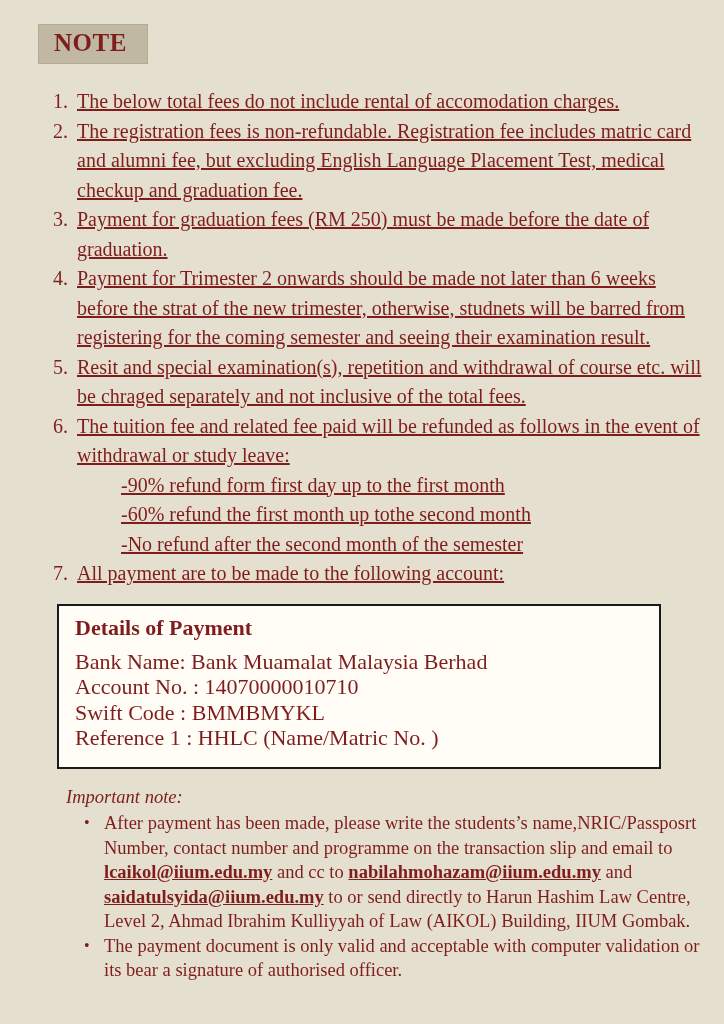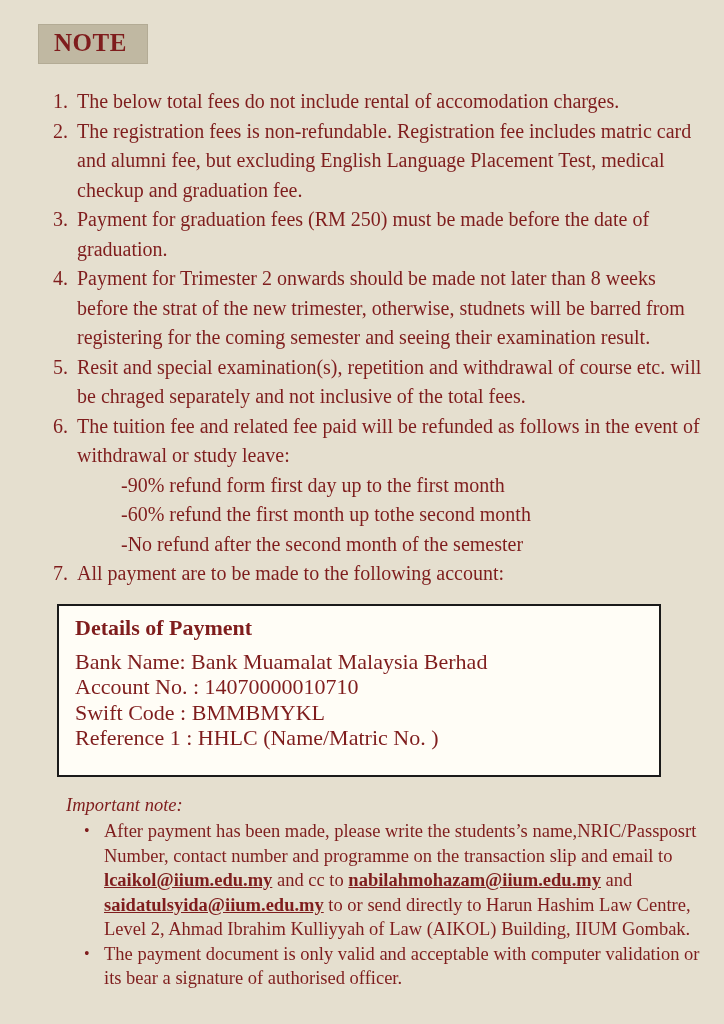--- a/index.html
+++ b/index.html
@@ -25,29 +25,29 @@
     font-weight: bold;
     letter-spacing: 0.5px;
   }
   .notes {
     margin: 23px 12px 0 53px;
     font-size: 20px;
     line-height: 29.5px;
   }
   .note-item { display: flex; }
   .note-item .num { flex: none; width: 24px; }
-  .note-item .txt { flex: 1; padding-right: 2px; }
+  .note-item .txt { flex: 1; padding-right: 2px; text-decoration: underline; }
   .sublines { margin-left: 44px; }
   .details-box {
     box-sizing: border-box;
     margin: 15px 0 0 57px;
     width: 604px;
     background: #fffdf6;
     border: 2px solid #1a1a1a;
-    padding: 9px 16px 24px 16px;
+    padding: 9px 16px 16px 16px;
   }
   .details-title {
     margin: 0 0 8px 0;
     font-size: 22px;
     font-weight: bold;
   }
   .details-line {
     font-size: 22px;
     line-height: 25.5px;
   }
@@ -79,21 +79,21 @@
     <div class="note-item">
       <span class="num">2.</span>
       <span class="txt">The registration fees is non-refundable. Registration fee includes matric card and alumni fee, but excluding English Language Placement Test, medical checkup and graduation fee.</span>
     </div>
     <div class="note-item">
       <span class="num">3.</span>
       <span class="txt">Payment for graduation fees (RM 250) must be made before the date of graduation.</span>
     </div>
     <div class="note-item">
       <span class="num">4.</span>
-      <span class="txt">Payment for Trimester 2 onwards should be made not later than 8 weeks before the strat of the new trimester, otherwise, studnets will be barred from registering for the coming semester and seeing their examination result.</span>
+      <span class="txt">Payment for Trimester 2 onwards should be made not later than 6 weeks before the strat of the new trimester, otherwise, studnets will be barred from registering for the coming semester and seeing their examination result.</span>
     </div>
     <div class="note-item">
       <span class="num">5.</span>
       <span class="txt">Resit and special examination(s), repetition and withdrawal of course etc. will be chraged separately and not inclusive of the total fees.</span>
     </div>
     <div class="note-item">
       <span class="num">6.</span>
       <span class="txt">
         <span>The tuition fee and related fee paid will be refunded as follows in the event of withdrawal or study leave:</span>
         <div class="sublines">

